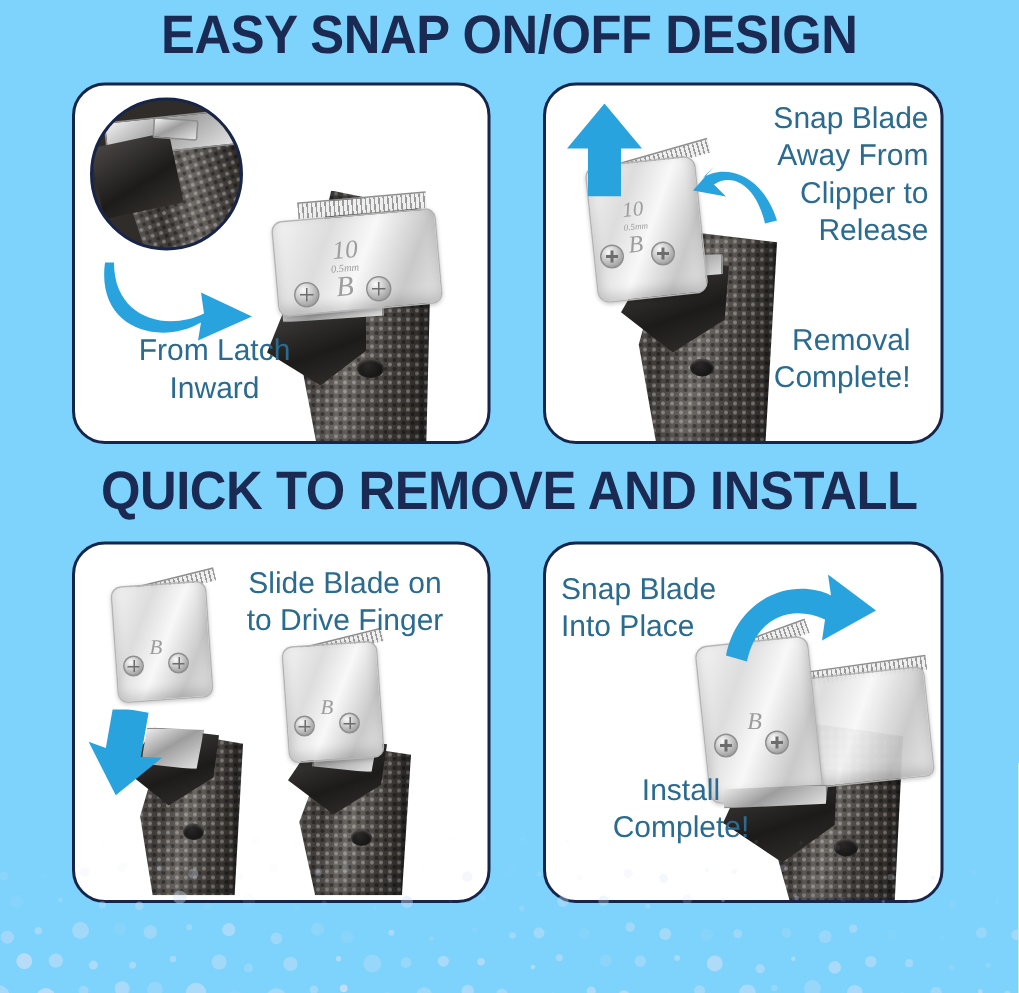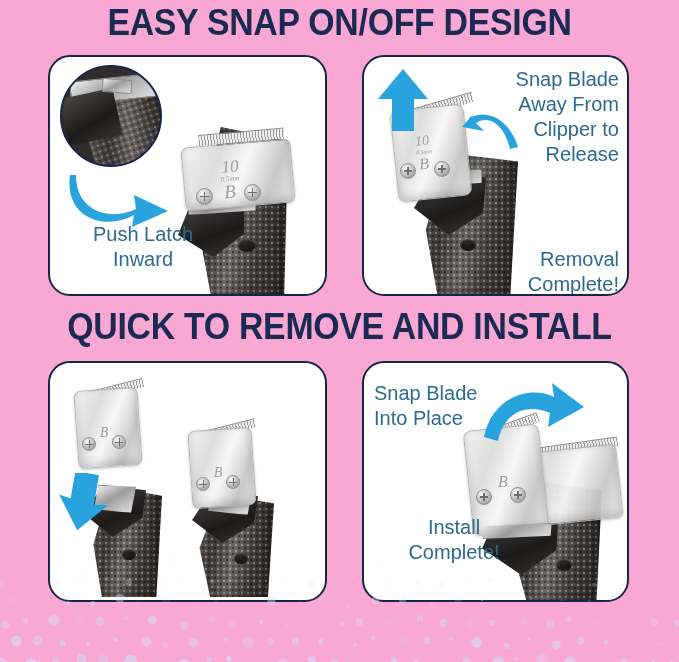--- a/index.html
+++ b/index.html
@@ -7,21 +7,21 @@
     padding: 0;
     background: #ffffff;
   }
   body {
     font-family: "Liberation Sans", "DejaVu Sans", sans-serif;
   }
   #page {
     position: relative;
     width: 679px;
     height: 662px;
-    background: #f9a8d4;
+    background: #7dd3fc;
     overflow: hidden;
   }
 
   
   .dotfield {
     position: absolute;
     left: 0;
     bottom: 0;
     width: 679px;
     height: 120px;
@@ -62,21 +62,21 @@
     position: absolute;
     color: #2a6b8f;
     font-size: 20px;
     line-height: 25px;
     white-space: pre-line;
   }
 
   
   #cap-1a { left: 8px;  top: 165px; width: 170px; text-align: center; }
   #cap-2a { right: 8px; top: 10px;  width: 175px; text-align: right; }
-  #cap-2b { right: 8px; top: 158px; width: 175px; text-align: right; margin-top: 32px; }
+  #cap-2b { right: 20px; top: 158px; width: 175px; text-align: right; }
   #cap-3a { left: 100px; top: 14px; width: 160px; text-align: center; }
   #cap-4a { left: 10px; top: 18px;  width: 160px; text-align: left; }
   #cap-4b { left: 10px; top: 152px; width: 160px; text-align: center; }
 
   
   .stage { position: absolute; inset: 0; }
 
   
   .body-shell {
     position: absolute;
@@ -188,21 +188,21 @@
       </div>
 
       <div class="arrow" style="left:18px; top:108px;">
         <svg width="106" height="66" viewBox="0 0 106 66">
           <path d="M8 10 C 8 48, 44 56, 68 44 L 66 30 L 100 46 L 64 62 L 66 50
                    C 38 66, -4 54, 2 10 Z" fill="#29a3dd"></path>
         </svg>
       </div>
 
     </div>
-    <div class="caption" id="cap-1a">Push Latch
+    <div class="caption" id="cap-1a">From Latch
 Inward</div>
   </div>
 
   <div class="panel" id="panel-2">
     <div class="stage">
 
       <div class="body-shell" style="left:58px; top:96px; width:96px; height:142px;
                   clip-path: polygon(26% 0%, 100% 6%, 92% 100%, 16% 100%, 4% 54%);
                   border-radius:6px;"></div>
       <div class="hole" style="left:96px; top:182px; width:16px; height:12px;"></div>
@@ -280,20 +280,22 @@
       <div class="screw" style="left:146px; top:114px; width:12px; height:12px;"></div>
       <div class="screw" style="left:176px; top:112px; width:12px; height:12px;"></div>
 
       <div class="arrow" style="left:6px; top:110px;">
         <svg width="56" height="60" viewBox="0 0 56 60">
           <path d="M14 0 L38 0 L38 30 L52 28 L26 58 L2 26 L14 28 Z" fill="#29a3dd" transform="rotate(10 28 30)"></path>
         </svg>
       </div>
 
     </div>
+    <div class="caption" id="cap-3a">Slide Blade on
+to Drive Finger</div>
   </div>
 
   <div class="panel" id="panel-4">
     <div class="stage">
 
       <div class="body-shell" style="left:146px; top:118px; width:92px; height:120px;
                   clip-path: polygon(24% 0%, 100% 8%, 94% 100%, 18% 100%, 2% 56%);
                   border-radius:6px;"></div>
       <div class="hole" style="left:192px; top:196px; width:16px; height:12px;"></div>
 

